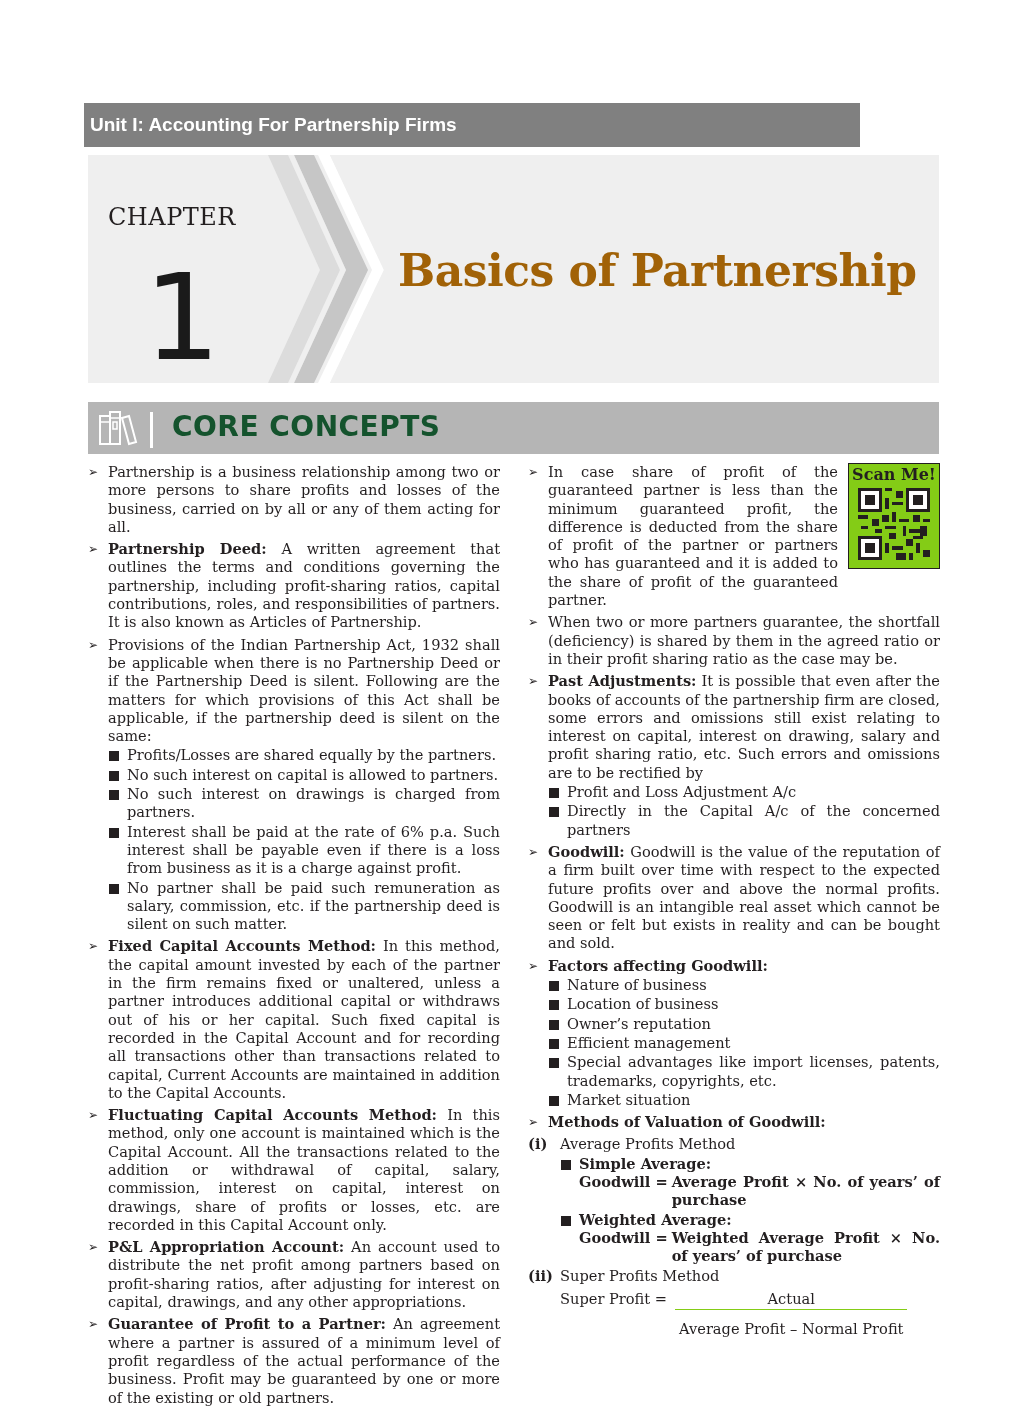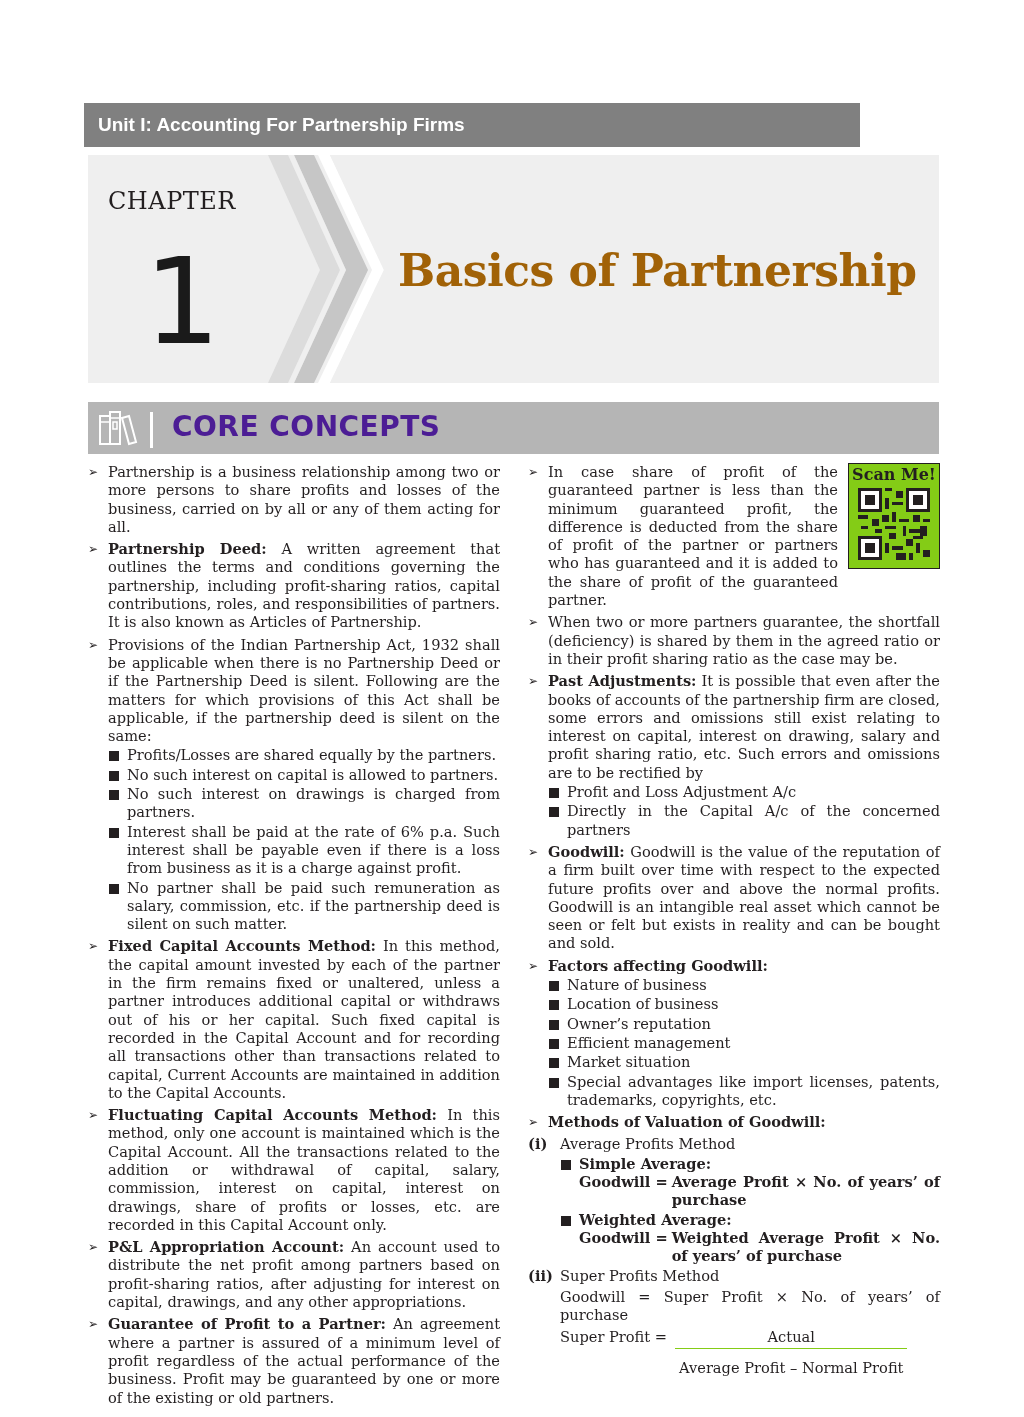--- a/index.html
+++ b/index.html
@@ -4,46 +4,46 @@
 <style>
   html, body { margin: 0; padding: 0; }
   body {
     width: 1024px; height: 1417px; background: #ffffff; position: relative; overflow: hidden;
     font-family: "DejaVu Serif", serif; color: #231f20;
   }
   .unit-bar {
     position: absolute; left: 84px; top: 103px; width: 776px; height: 44px;
     background: #808080; color: #ffffff;
     font-family: "Liberation Sans", sans-serif; font-weight: bold; font-size: 19px;
-    line-height: 44px; padding-left: 14px; box-sizing: border-box;
+    line-height: 44px; padding-left: 6px; box-sizing: border-box;
   }
   .chapter-banner {
     position: absolute; left: 88px; top: 155px; width: 851px; height: 228px;
     background: #efefef; overflow: hidden;
   }
   .chapter-left {
-    position: absolute; left: 0; top: 0; width: 200px; height: 228px; background: #efefef;
+    position: absolute; left: 0; top: 16px; width: 200px; height: 228px; background: #efefef;
   }
   .chapter-label {
     position: absolute; left: 20px; top: 32px;
     font-family: "DejaVu Serif", serif; font-size: 24px; letter-spacing: 0.5px; color: #231f20;
   }
   .chapter-num {
     position: absolute; left: 56px; top: 82px;
     font-family: "DejaVu Sans", sans-serif; font-size: 120px; line-height: 130px; font-weight: normal; color: #1a1a1a;
   }
   .chevrons { position: absolute; left: 150px; top: 0; width: 150px; height: 228px; }
   .chapter-title {
     position: absolute; left: 310px; top: 90px;
     font-family: "DejaVu Serif", serif; font-weight: bold; font-size: 44px; color: #a16207;
     letter-spacing: -0.5px;
   }
   .core-bar {
     position: absolute; left: 88px; top: 402px; width: 851px; height: 52px;
-    background: #b5b5b5; color: #4c1d95;
+    background: #b5b5b5; color: #14532d;
   }
   .core-icon { position: absolute; left: 10px; top: 8px; width: 42px; height: 36px; }
   .core-divider { position: absolute; left: 62px; top: 10px; width: 3px; height: 36px; background: #ffffff; }
   .core-title {
     position: absolute; left: 84px; top: 8px;
     font-family: "DejaVu Sans", sans-serif; font-weight: bold; font-size: 28px; letter-spacing: 0.5px;
   }
   .col {
     position: absolute; top: 463px; width: 412px; font-size: 14.6px; line-height: 18.3px;
     text-align: justify;
@@ -207,22 +207,22 @@
     <span class="arrow">➢</span>
     <b>Goodwill:</b><span> Goodwill is the value of the reputation of a firm built over time with respect to the expected future profits over and above the normal profits. Goodwill is an intangible real asset which cannot be seen or felt but exists in reality and can be bought and sold.</span>
   </div>
   <div class="item">
     <span class="arrow">➢</span>
     <b>Factors affecting Goodwill:</b>
     <div class="sub"><span class="sq"></span><span>Nature of business</span></div>
     <div class="sub"><span class="sq"></span><span>Location of business</span></div>
     <div class="sub"><span class="sq"></span><span>Owner’s reputation</span></div>
     <div class="sub"><span class="sq"></span><span>Efficient management</span></div>
+    <div class="sub"><span class="sq"></span><span>Special advantages like import licenses, patents, trademarks, copyrights, etc.</span></div>
     <div class="sub"><span class="sq"></span><span>Market situation</span></div>
-    <div class="sub"><span class="sq"></span><span>Special advantages like import licenses, patents, trademarks, copyrights, etc.</span></div>
   </div>
   <div class="item">
     <span class="arrow">➢</span>
     <b>Methods of Valuation of Goodwill:</b>
   </div>
 
   <div class="roman">
     <span class="num">(i)</span>
     <span>Average Profits Method</span>
     <div class="sub">
@@ -239,21 +239,20 @@
       <div class="f-row">
         <span class="f-lhs">Goodwill =</span>
         <span class="f-rhs">Weighted Average Profit × No. of years’ of purchase</span>
       </div>
     </div>
   </div>
 
   <div class="roman">
     <span class="num">(ii)</span>
     <span>Super Profits Method</span>
-    <div style="margin-top:2px;">Goodwill = Super Profit × No. of years’ of purchase</div>
     <div class="frac-row">
       <span>Super Profit =</span>
       <span class="frac">
         <span class="num-f">Actual</span>
         <span class="den-f">Average Profit – Normal Profit</span>
       </span>
     </div>
   </div>
 </div>
 

